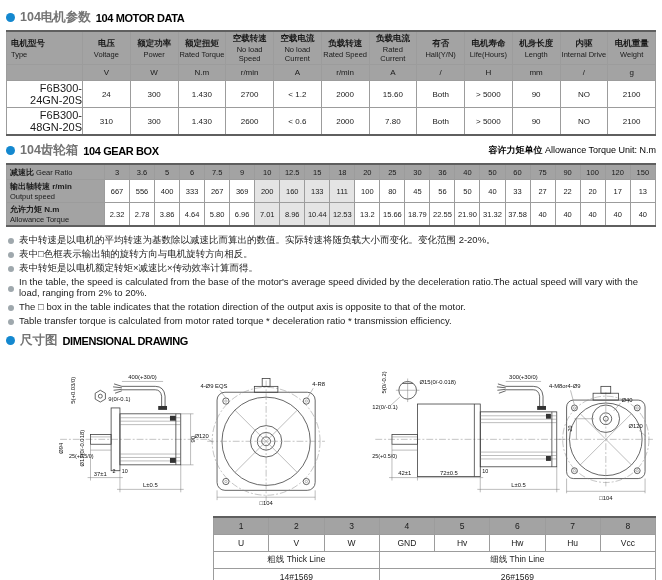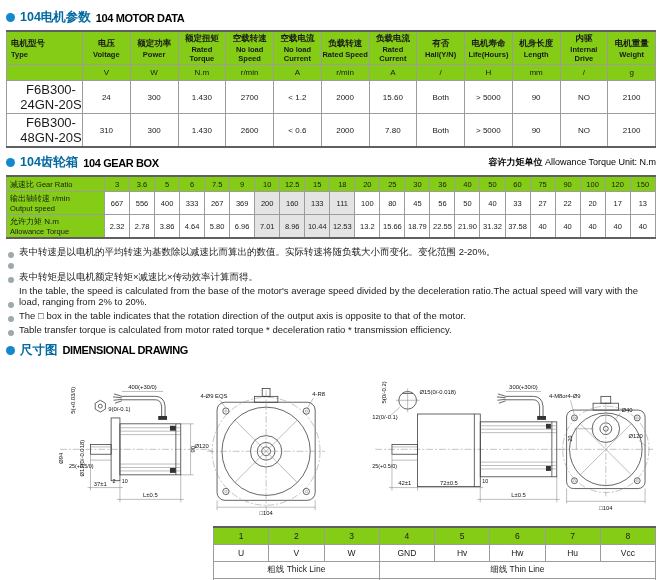--- a/index.html
+++ b/index.html
@@ -1,38 +1,38 @@
 <!DOCTYPE html>
 <html><head>
 <meta charset="utf-8">
 <style>
   html,body{margin:0;padding:0}
   body{width:662px;height:580px;background:#fff;font-family:"Liberation Sans",sans-serif;overflow:hidden;color:#1a1a1a}
   .page{padding:3px 6px 0}
   .sec-head{display:flex;align-items:center;gap:5px;margin:6px 0 4px}
   .dot{width:9px;height:9px;border-radius:50%;background:#1488cf;flex:0 0 auto}
-  .sec-cn{font-size:12.5px;font-weight:700;color:#0369a1}
+  .sec-cn{font-size:12.5px;font-weight:700;color:#737373}
   .sec-en{font-size:11px;font-weight:700;color:#000;letter-spacing:-0.4px}
   .unit-note{margin-left:auto;font-size:9px;color:#000}
   .unit-note .cn{font-weight:700}
   .tbl{border-collapse:collapse;table-layout:fixed;width:100%;border-top:2px solid #5f5f5f;border-bottom:2px solid #5f5f5f}
   .tbl th,.tbl td{border:1px solid #9c9c9c;text-align:center;padding:1px 0;font-weight:400;color:#1a1a1a;overflow:hidden}
-  .hd{background:#84cc16}
+  .hd{background:#a3a3a3}
   .sh{background:#e4e4e4}
   .motor th .cn{font-size:8.5px;font-weight:700}
-  .motor th .en{font-size:7.5px;font-weight:700}
+  .motor th .en{font-size:7.5px;font-weight:400}
   .motor td{font-size:8px;height:13px}
   .motor .type-h{text-align:left;padding-left:4px}
-  .motor td.model{font-size:13px;text-align:center;padding-left:13px}
+  .motor td.model{font-size:11px;text-align:right;padding-left:13px}
   .gear th,.gear td{font-size:7.5px;height:12px}
   .gear .lbl{text-align:left;padding-left:3px;height:auto}
-  .gear .lbl .cn{font-size:8px;font-weight:400}
+  .gear .lbl .cn{font-size:8px;font-weight:700}
   .gear .lbl .en{font-size:7.5px;font-weight:400}
   .notes{margin:8px 0 2px 2px}
-  .note{display:flex;gap:5px;align-items:flex-end;margin:3px 0;font-size:9.5px;color:#222;line-height:1.15}
+  .note{display:flex;gap:5px;align-items:center;margin:3px 0;font-size:9.5px;color:#222;line-height:1.15}
   .note-dot{width:6px;height:6px;border-radius:50%;background:#9fa8ad;margin-top:2px;flex:0 0 auto}
   .drawings{display:flex;margin-top:2px}
   .ln{stroke:#3c3c3c;stroke-width:0.8;fill:none}
   .thin{stroke:#777;stroke-width:0.5;fill:none}
   .cl{stroke:#888;stroke-width:0.5;fill:none;stroke-dasharray:7 2 2 2}
   .blk{fill:#333;stroke:none}
   svg text{font-family:"Liberation Sans",sans-serif;font-size:6px;fill:#111}
   svg text.sm{font-size:5.5px}
   .lineseq{display:flex;align-items:flex-start;margin-top:8px}
   .ls-table{width:443px;margin-left:auto;flex:0 0 auto}
@@ -253,20 +253,21 @@
   </tbody>
     </table>
 
   <div class="notes">
     <div class="note">
         <span class="note-dot"></span>
         <span>表中转速是以电机的平均转速为基数除以减速比而算出的数值。实际转速将随负载大小而变化。变化范围 2-20%。</span>
       </div>
     <div class="note">
         <span class="note-dot"></span>
+        <span>表中□色框表示输出轴的旋转方向与电机旋转方向相反。</span>
       </div>
     <div class="note">
         <span class="note-dot"></span>
         <span>表中转矩是以电机额定转矩×减速比×传动效率计算而得。</span>
       </div>
     <div class="note">
         <span class="note-dot"></span>
         <span>In the table, the speed is calculated from the base of the motor's average speed  divided by the deceleration ratio.The actual speed will vary with the load, ranging from 2% to 20%.</span>
       </div>
     <div class="note">

